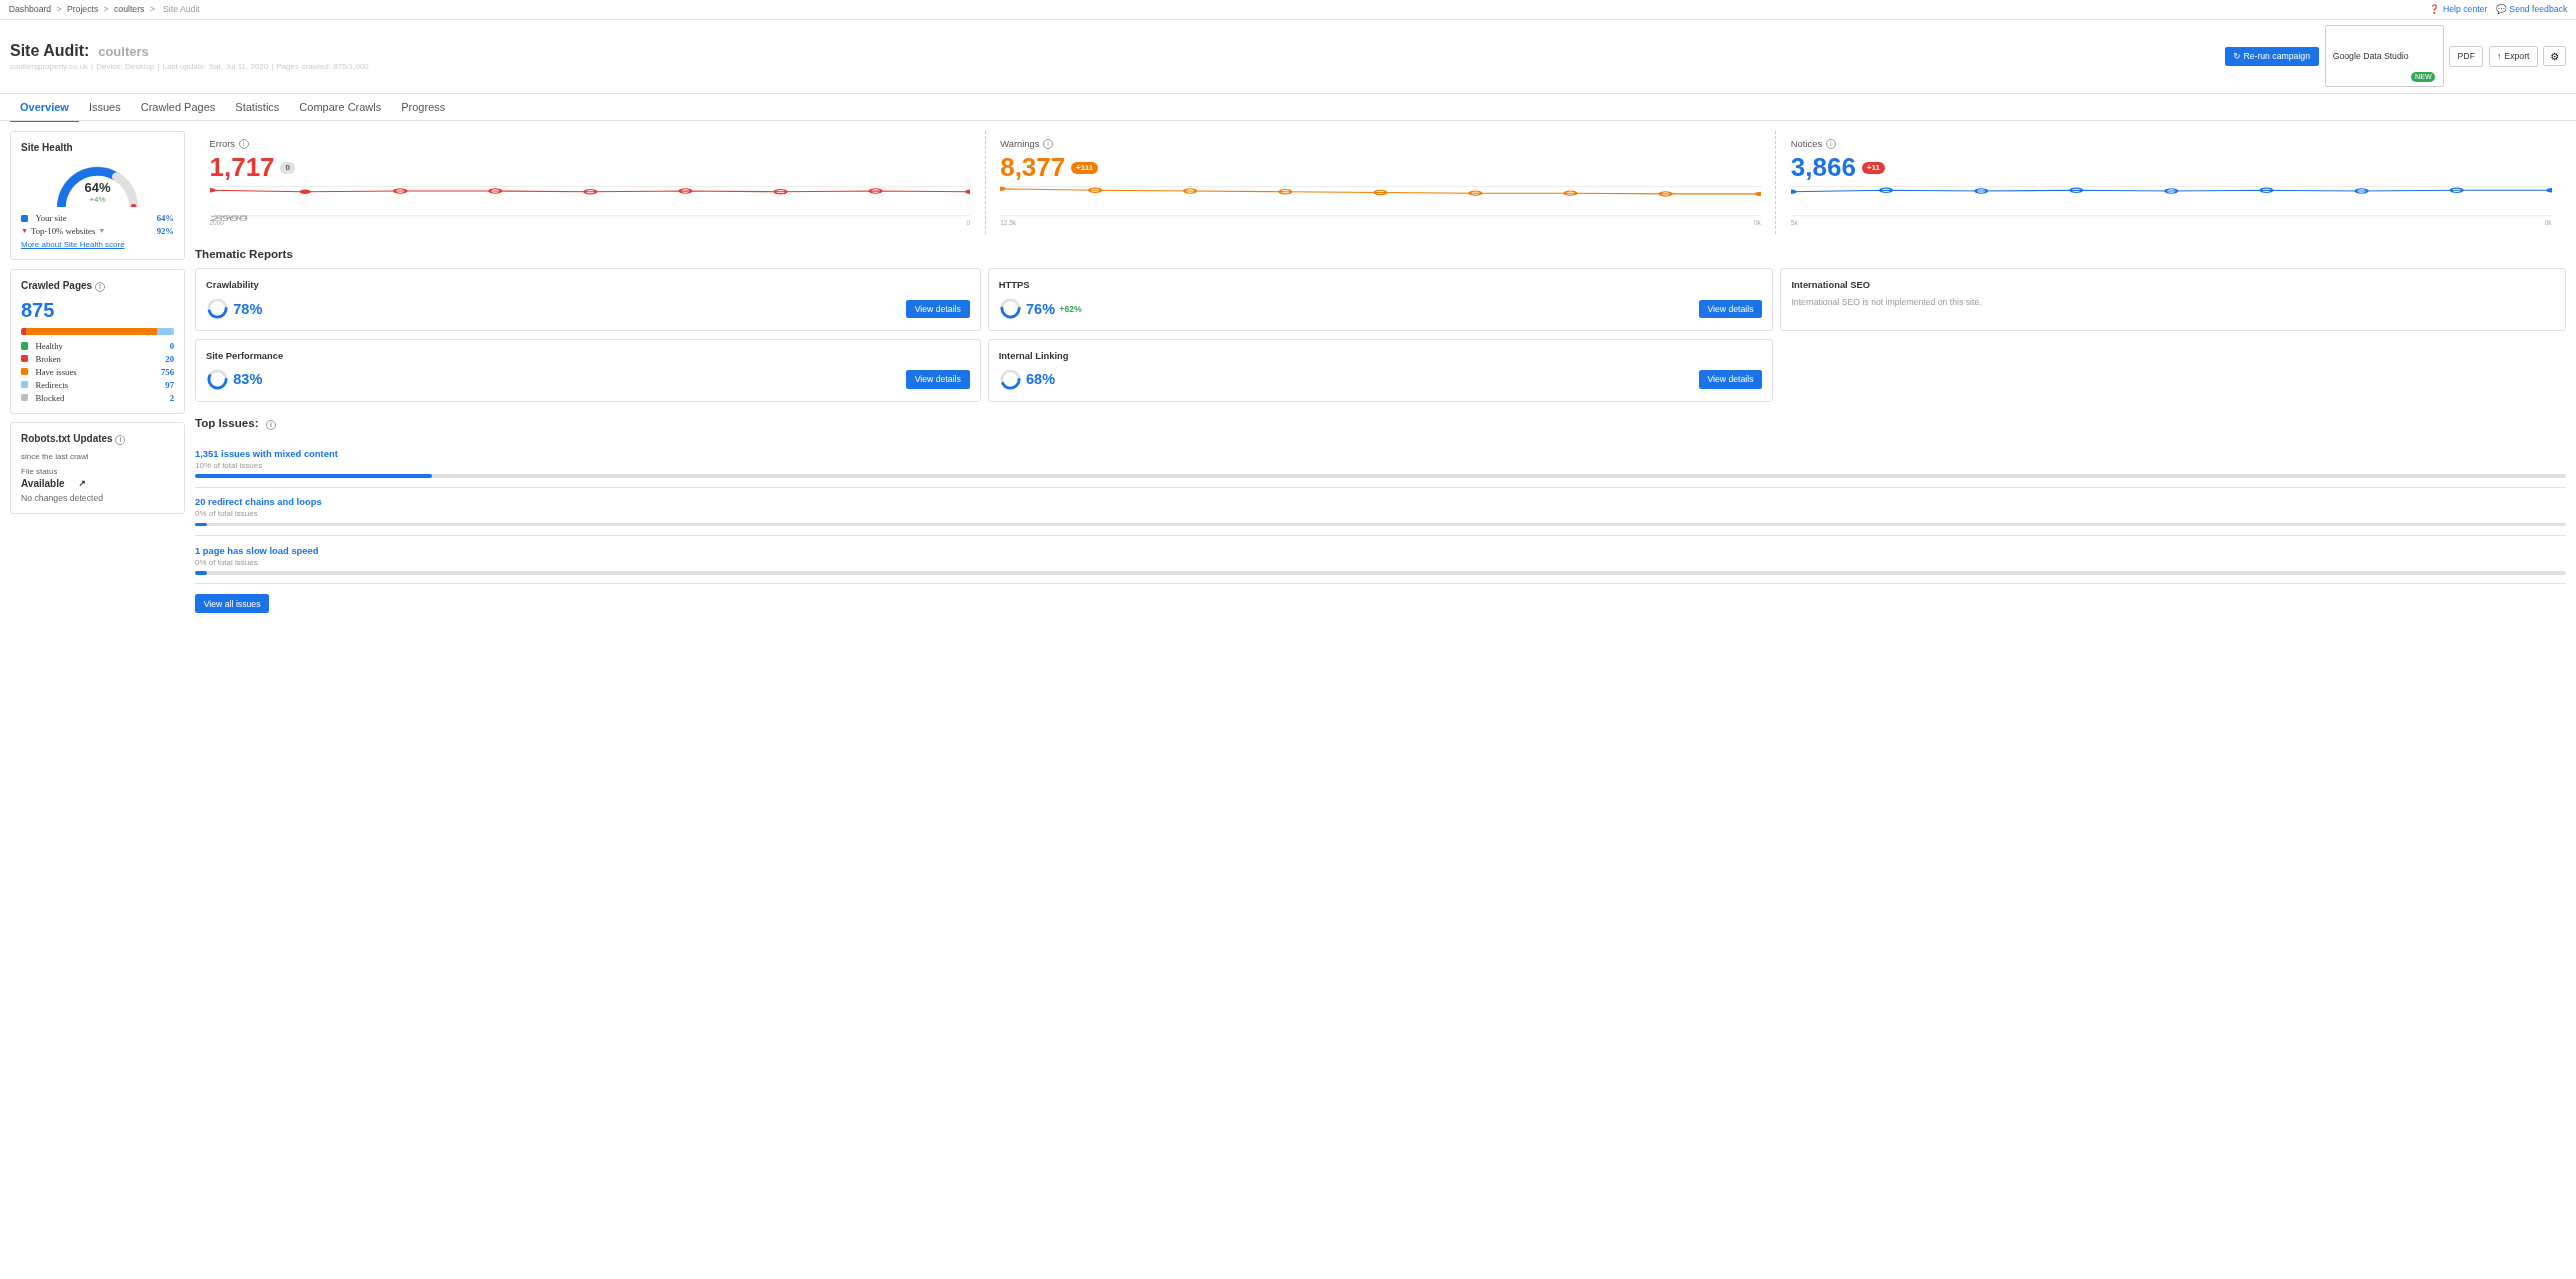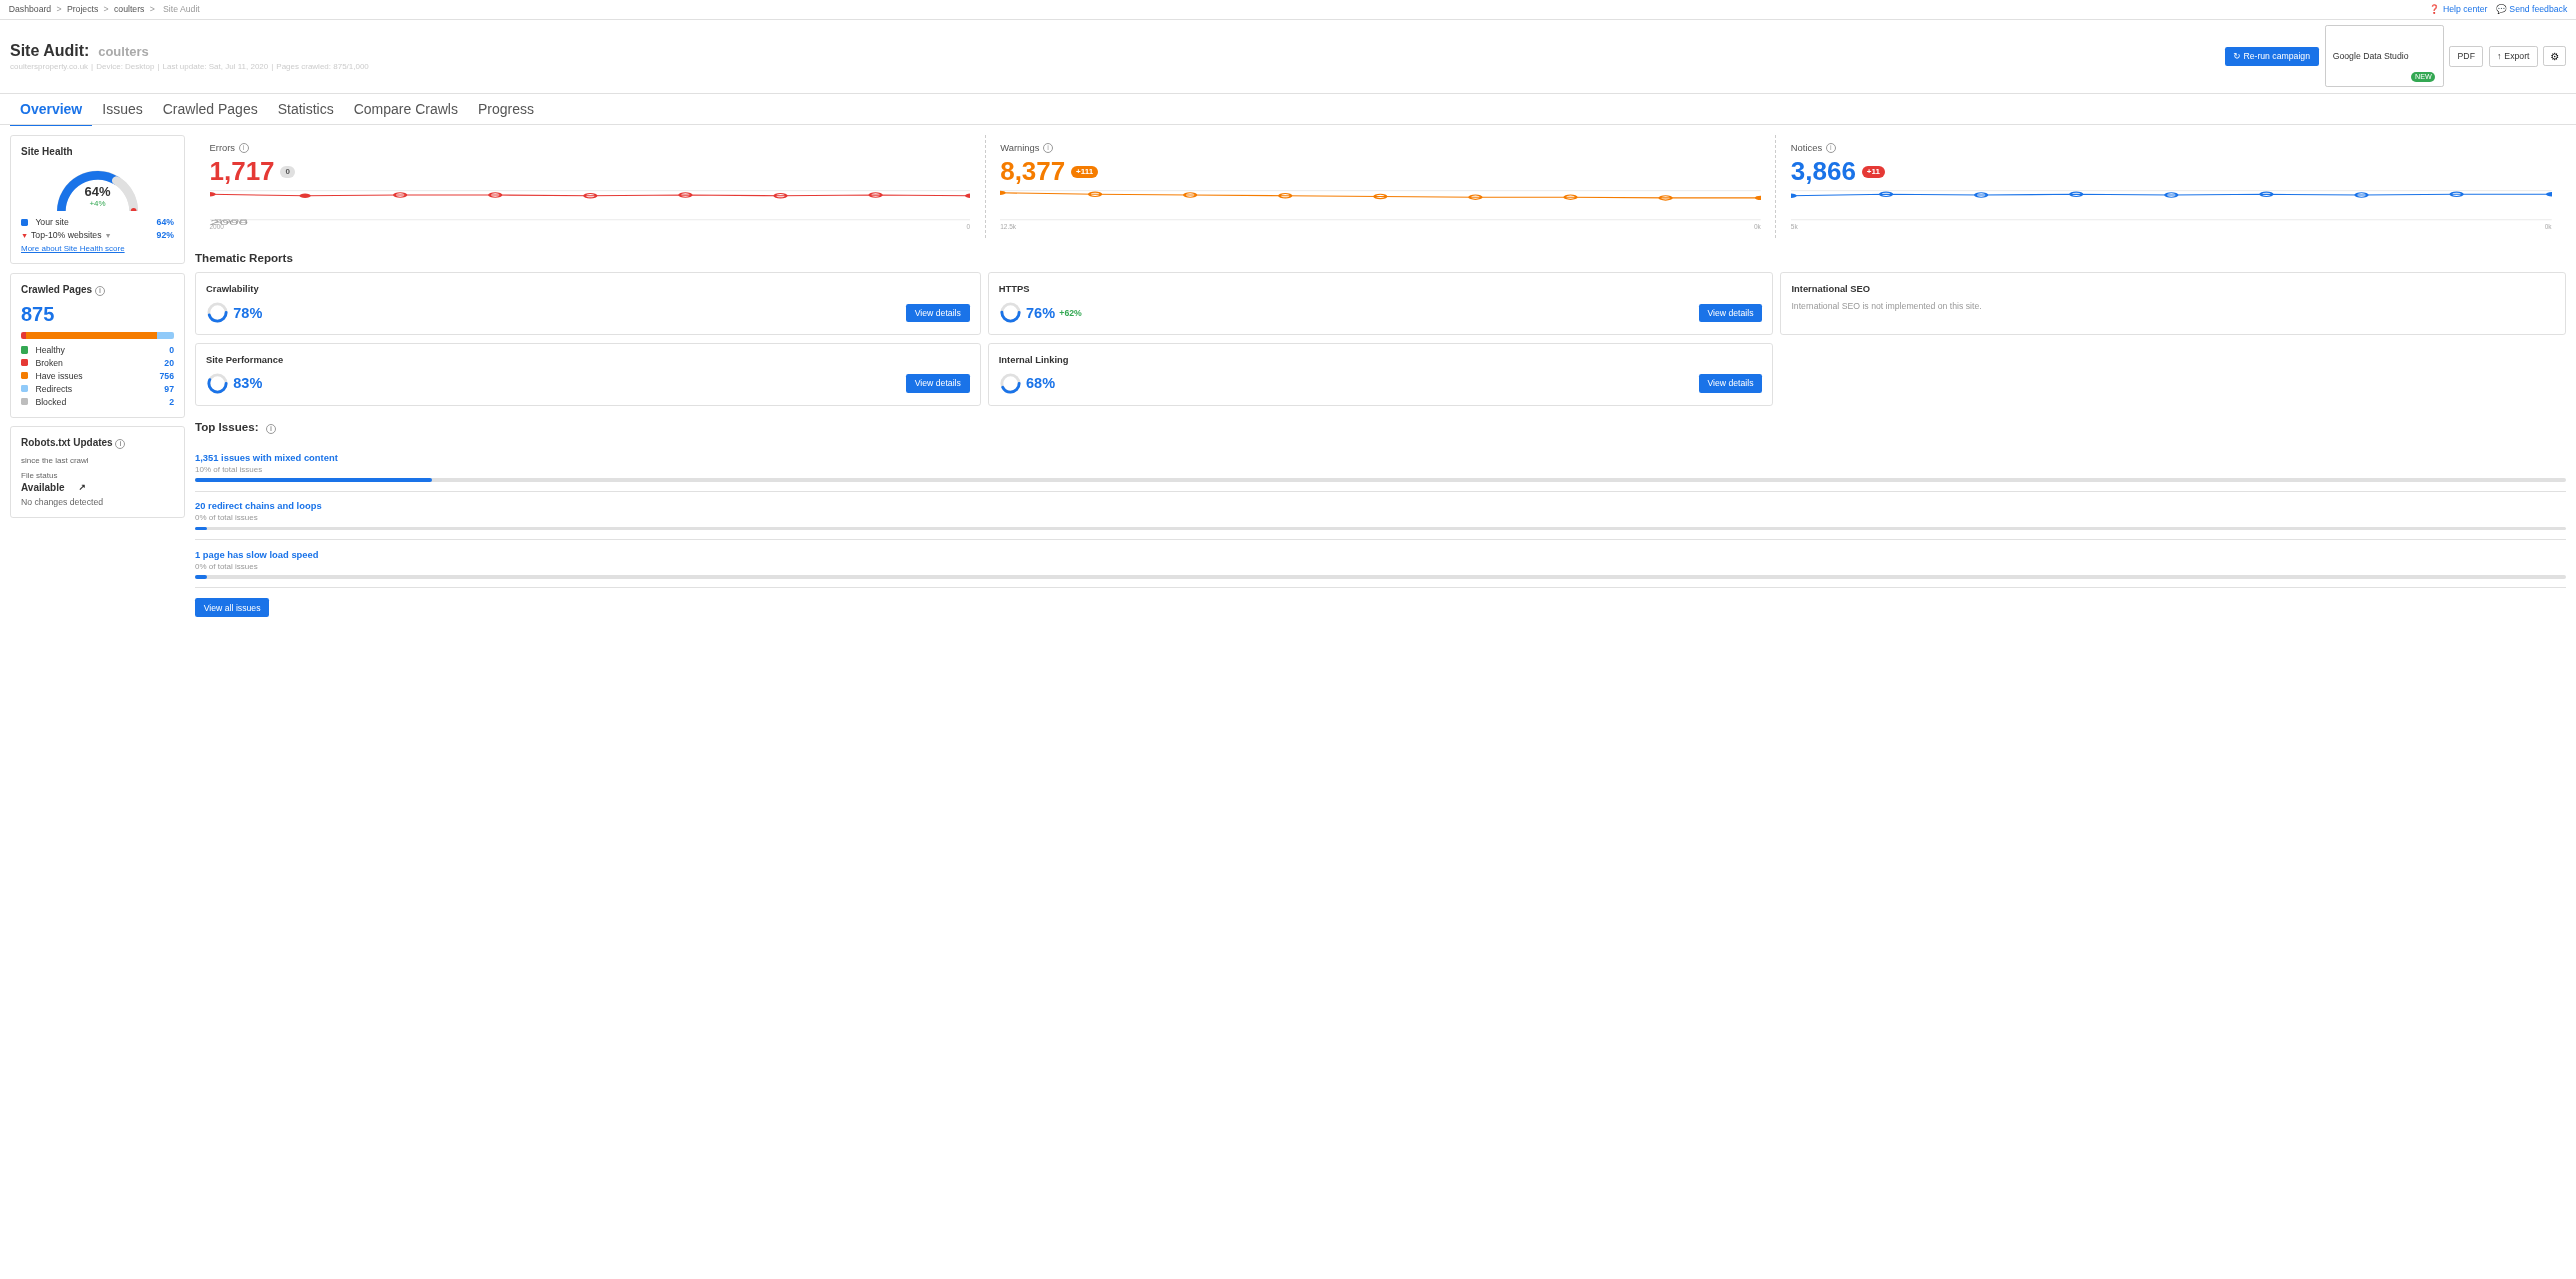--- a/index.html
+++ b/index.html
@@ -19,21 +19,21 @@
     .header-meta { font-size: 8px; color: #666; margin-top: 2.2px; display: flex; gap: 3px; align-items: center; }
     .header-meta span { color: #ccc; }
     .header-right { display: flex; align-items: center; gap: 5.8px; }
     .btn-blue { background: #1a73e8; color: #fff; border: none; border-radius: 2.2px; padding: 4.3px 8.7px; font-size: 8.7px; cursor: pointer; display: flex; align-items: center; gap: 2.9px; }
     .btn-outline { background: #fff; color: #333; border: 0.7px solid #ccc; border-radius: 2.2px; padding: 4.3px 7.2px; font-size: 8.7px; cursor: pointer; display: flex; align-items: center; gap: 2.9px; }
     .btn-gear { background: #fff; border: 0.7px solid #ccc; border-radius: 2.2px; padding: 3.6px 5.8px; font-size: 10px; cursor: pointer; }
     .badge-green { background: #34a853; color: #fff; border-radius: 7.2px; font-size: 7.2px; padding: 0.7px 3.6px; margin-top: 41px; }
 
     
     .tabs { display: flex; border-bottom: 1.4px solid #e0e0e0; padding: 0 10px; background: #fff; }
-    .tab { padding: 7.2px 10px; font-size: 14px; cursor: pointer; color: #555; border-bottom: 1.4px solid transparent; margin-bottom: -1.4px; }
+    .tab { padding: 7.2px 10px; font-size: 11px; cursor: pointer; color: #555; border-bottom: 1.4px solid transparent; margin-bottom: -1.4px; }
     .tab.active { color: #1a73e8; border-bottom: 1.4px solid #1a73e8; font-weight: bold; }
 
     
     .main { display: flex; padding: 10px; gap: 10px; }
 
     
     .sidebar { width: 175px; flex-shrink: 0; display: flex; flex-direction: column; gap: 8.7px; }
 
     
     .card { border: 0.7px solid #e0e0e0; border-radius: 2.9px; padding: 10px; background: #fff; }
@@ -41,21 +41,21 @@
 
     
     .gauge-wrap { display: flex; justify-content: center; margin: 5.8px 0; }
     .gauge { position: relative; width: 87px; height: 47px; overflow: hidden; }
     .gauge-svg { width: 87px; height: 47px; }
     .gauge-center { position: absolute; top: 20px; left: 50%; transform: translateX(-50%); text-align: center; }
     .gauge-pct { font-size: 13px; font-weight: bold; color: #333; }
     .gauge-delta { font-size: 8px; color: #34a853; }
 
     .legend { display: flex; flex-direction: column; gap: 2.9px; margin-top: 5.8px; }
-    .legend-item { display: flex; align-items: center; justify-content: space-between; font-size: 8.7px; }
+    .legend-item { display: flex; align-items: center; justify-content: space-between; font-size: 8.7px; font-family: Liberation Serif, serif; }
     .legend-dot { width: 7.2px; height: 7.2px; border-radius: 1.4px; margin-right: 4.3px; flex-shrink: 0; }
     .legend-label { flex: 1; display: flex; align-items: center; gap: 2.9px; }
     .legend-val { color: #1a73e8; font-weight: bold; }
     .link-small { font-size: 8px; color: #1a73e8; text-decoration: underline; cursor: pointer; margin-top: 4.3px; display: block; }
 
     
     .crawled-num { font-size: 20px; font-weight: bold; color: #1a73e8; }
     .progress-bar-wrap { margin: 5.8px 0; background: #eee; border-radius: 2.2px; height: 7.2px; display: flex; overflow: hidden; }
     .pb-red { background: #e53935; }
     .pb-orange { background: #f57c00; }

